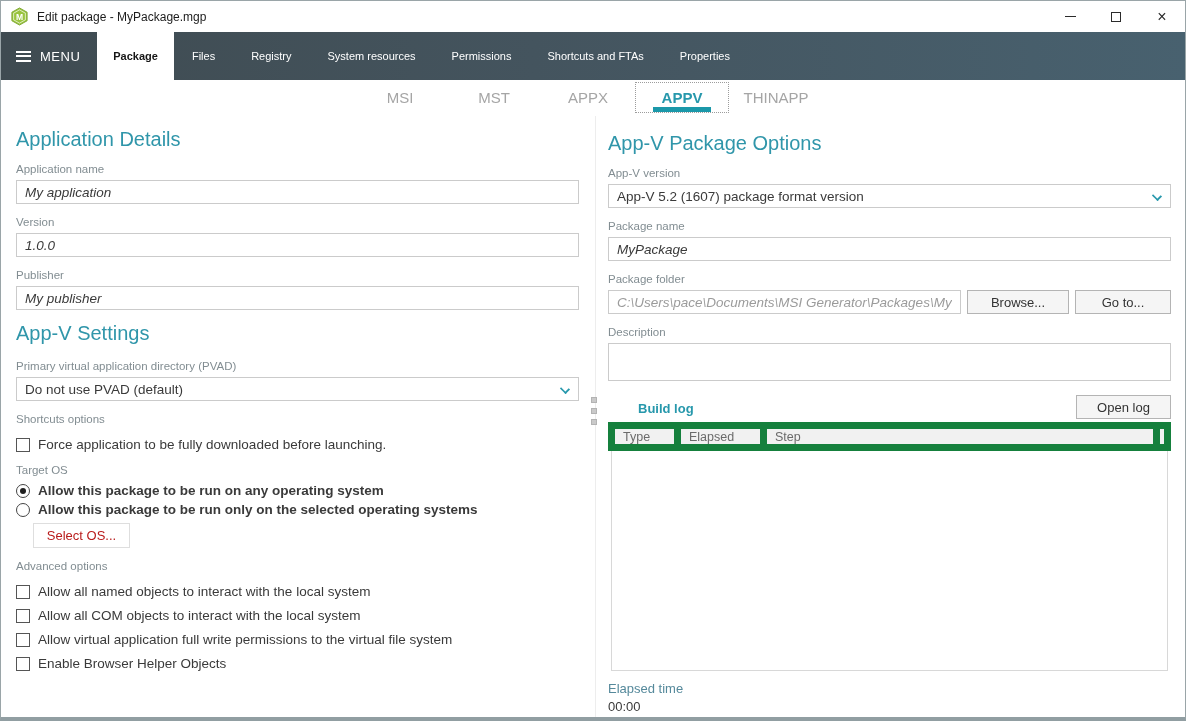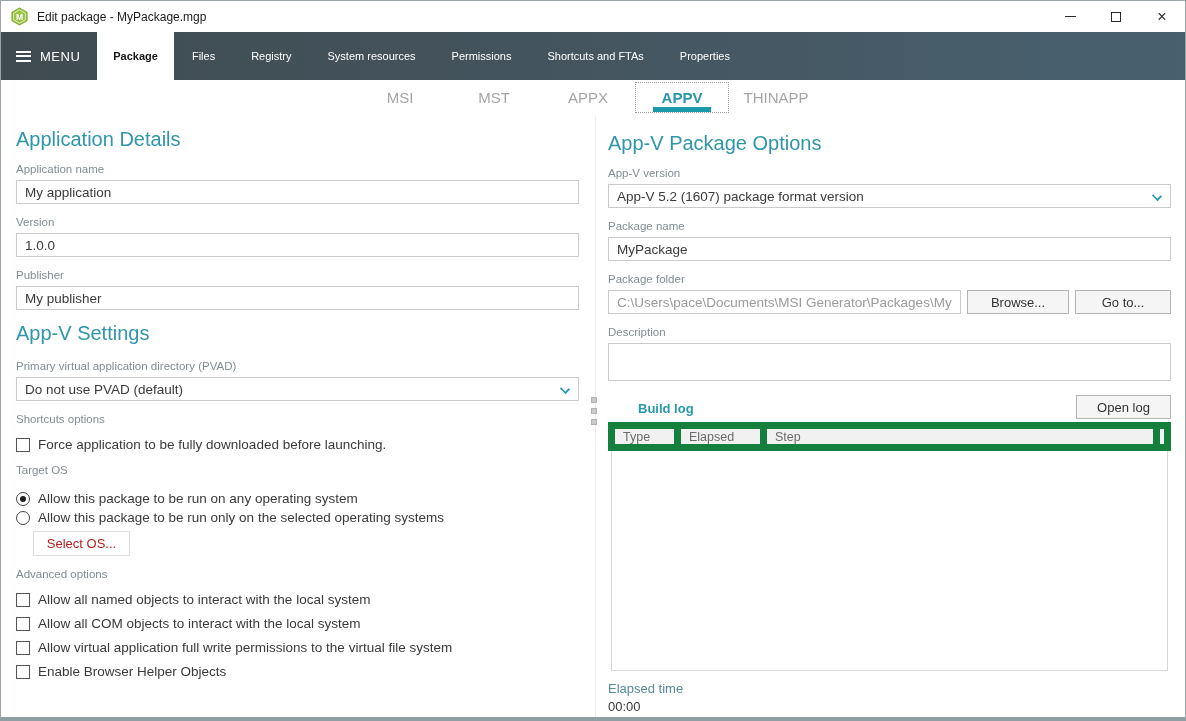--- a/index.html
+++ b/index.html
@@ -34,37 +34,37 @@
   
   .content { flex:1 1 auto; position:relative; background:#fff; overflow:hidden; }
   .col-left  { position:absolute; left:15px;  top:0; width:563px; }
   .col-right { position:absolute; left:607px; top:4px; width:563px; }
   .splitter { position:absolute; left:594px; top:0; bottom:0; width:1px; background:#ededed; }
   .grip { position:absolute; left:590px; top:281px; display:flex; flex-direction:column; gap:5px; cursor:col-resize; }
   .grip i { width:6px; height:6px; background:#c9c9c9; border:1px solid #b3b3b3; display:block; }
 
   h2.section { font-size:20px; font-weight:300; color:#3096aa; margin-top:12px; height:23px; }
   .field-label { font-size:11.5px; color:#828d92; margin-top:12px; margin-bottom:5px; }
-  .ti { width:100%; height:24px; border:1px solid #cbcbcb; padding:0 8px; font-size:13.5px; color:#3a3a3a; font-family:"Liberation Sans",sans-serif; background:#fff; outline:none; display:block; }
+  .ti { width:100%; height:24px; border:1px solid #cbcbcb; padding:0 8px; font-size:13.5px; color:#3a3a3a; font-family:"Liberation Sans",sans-serif; background:#fff; outline:none; display:block;font-style:italic; }
   .ti.dim { color:#9b9b9b; white-space:nowrap; overflow:hidden; }
   .selectbox { position:relative; width:100%; height:24px; border:1px solid #cbcbcb; padding:0 26px 0 8px; font-size:13.5px; color:#3a3a3a; display:flex; align-items:center; cursor:pointer; background:#fff; }
   .chev { position:absolute; right:9px; top:7px; width:8px; height:8px; border-right:2px solid #2798ac; border-bottom:2px solid #2798ac; transform:rotate(45deg) scale(1,0.8); }
 
   .check-row { display:flex; align-items:center; gap:8px; font-size:13.5px; color:#3a3a3a; cursor:default; }
   .cb { width:14px; height:14px; border:1px solid #555; background:#fff; flex:0 0 auto; }
   .rb { width:14px; height:14px; border:1px solid #444; border-radius:50%; background:#fff; flex:0 0 auto; position:relative; }
   .rb.sel::after { content:""; position:absolute; left:3px; top:3px; width:6px; height:6px; border-radius:50%; background:#1f1f1f; }
 
   .btn { border:1px solid #b4b4b4; background:#f5f5f5; font-size:13px; color:#333; font-family:"Liberation Sans",sans-serif; display:flex; align-items:center; justify-content:center; cursor:pointer; }
   .btn.disabled { border-color:#dedede; background:#fff; color:#b91c1c;text-align:center; }
 
   
   .mt-h2b { margin-top:15px; }
   .stream-row { margin-top:12px; }
-  .radio-group { margin-top:15px; }
+  .radio-group { margin-top:7px;font-weight:bold; }
   .radio-group .check-row + .check-row { margin-top:4px; }
   .select-os { width:97px; height:25px; margin:6px 0 0 17px; }
   .adv-group .check-row { margin-top:9px; }
   .adv-group .check-row:first-of-type { margin-top:12px; }
 
   
   .folder-row { display:flex; gap:6px; }
   .folder-row .ti { width:353px; flex:0 0 auto; }
   .btn-browse { width:102px; height:24px; }
   .btn-goto { width:96px; height:24px; }

